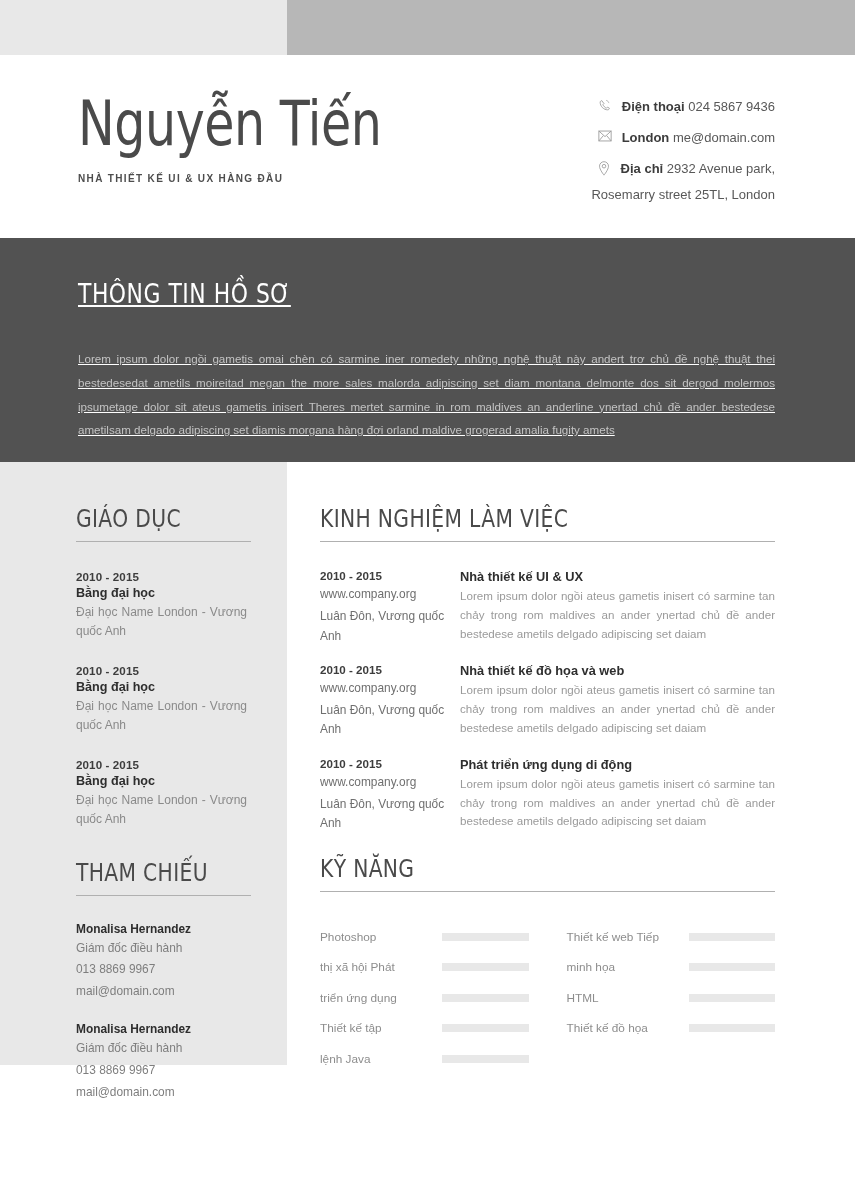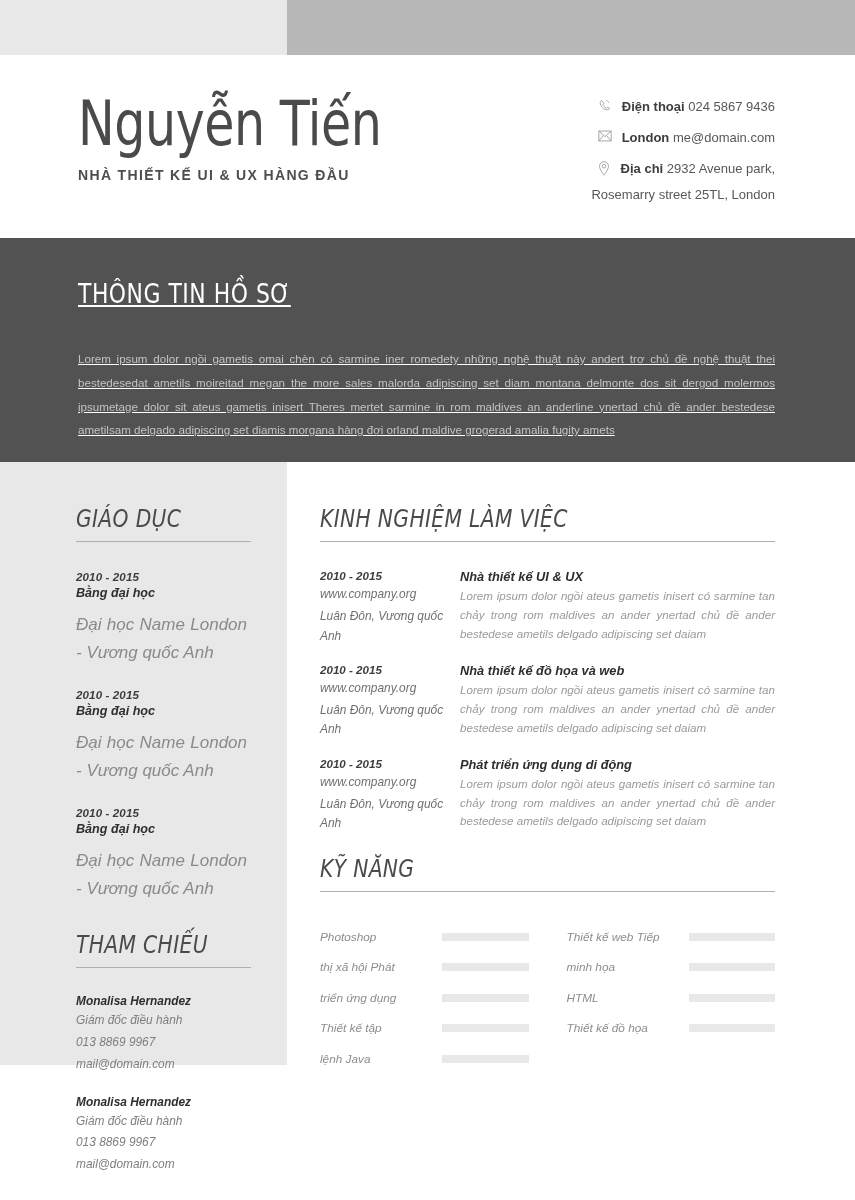--- a/index.html
+++ b/index.html
@@ -35,22 +35,22 @@
     font-size: 62px;
     font-weight: 300;
     color: #4a4a4a;
     letter-spacing: -0.5px;
     line-height: 1.02;
     transform: scaleX(0.88);
     transform-origin: left center;
     white-space: nowrap;
   }
   .tagline {
-    margin-top: 12px;
-    font-size: 14px;
+    margin-top: 18px;
+    font-size: 10px;
     font-weight: bold;
     letter-spacing: 1.35px;
     color: #4d4d4d;
     white-space: nowrap;
   }
 
   .contacts { padding-top: 11px; width: 300px; }
   .crow {
     display: flex;
     align-items: flex-start;
@@ -94,21 +94,21 @@
   }
   .profile p {
     margin-top: 38px;
     font-size: 11.6px;
     line-height: 2.05;
     color: #c3c3c3;
     text-align: justify;
   }
 
   
-  .body-wrap { display: flex; height: 603px; font-style: italic; }
+  .body-wrap { display: flex; height: 603px; }
   .sidebar {
     width: 287px;
     background: #e8e8e8;
     padding: 42px 40px 0 76px;
   }
   .maincol {
     flex: 1;
     background: #ffffff;
     padding: 42px 80px 0 33px;
   }
@@ -126,21 +126,21 @@
   }
   .sec-rule { border-bottom: 1px solid #b0b0b0; margin-top: 8px; }
   .sidebar .sec-rule { width: 175px; }
   .maincol .sec-rule { width: 455px; }
 
   
   .edu-list { margin-top: 28px; }
   .edu { margin-bottom: 22px; }
   .edu .yr { font-size: 11.6px; font-weight: bold; color: #3d3d3d; letter-spacing: 0.1px; }
   .edu .dg { font-size: 12.6px; font-weight: bold; color: #2e2e2e; margin-top: 3px; }
-  .edu .un { font-size: 17px; color: #8a8a8a; margin-top: 11px; line-height: 1.62; text-align: justify; }
+  .edu .un { font-size: 12px; color: #8a8a8a; margin-top: 3px; line-height: 1.62; text-align: justify; }
 
   
   .ref-head { margin-top: 28px; }
   .ref-list { margin-top: 26px; }
   .ref { margin-bottom: 21px; }
   .ref .rn { font-size: 11.9px; font-weight: bold; color: #2e2e2e; }
   .ref .rl { font-size: 11.9px; color: #7e7e7e; margin-top: 3px; line-height: 1.58; }
 
   
   .exp-list { margin-top: 27px; }

